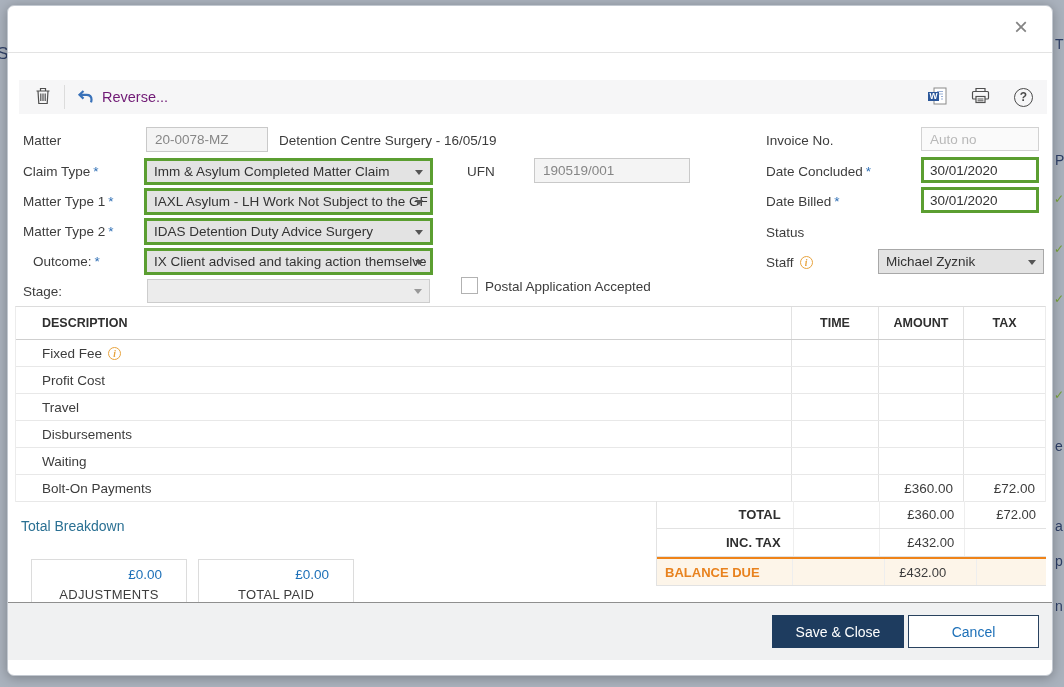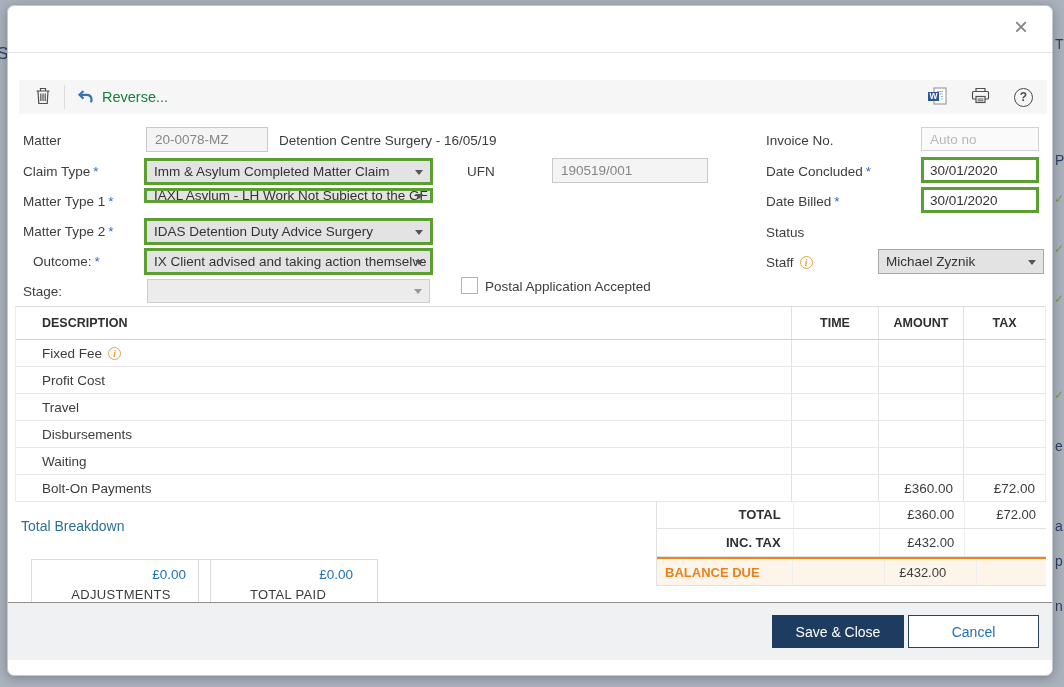--- a/index.html
+++ b/index.html
@@ -18,21 +18,21 @@
 
   .titlebar-divider { position:absolute; left:0; top:46px; width:100%; height:1px; background:#e3e3e3; }
   .close-btn { position:absolute; right:18px; top:8px; width:26px; height:26px; text-align:center;
                font-size:24px; line-height:25px; color:#848484; cursor:pointer; font-weight:300; }
 
   
   .toolbar { position:absolute; left:11px; top:74px; width:1028px; height:34px; background:#f6f6f7; display:flex; align-items:center; }
   .tb-trash { width:30px; margin-left:9px; display:flex; justify-content:center; cursor:pointer; }
   .tb-sep { width:1px; height:24px; background:#dcdcdc; margin:0 2px 0 6px; }
   .tb-reverse { display:flex; align-items:center; gap:8px; margin-left:10px; cursor:pointer; }
-  .tb-reverse span { color:#15803d; font-size:14.5px; }
+  .tb-reverse span { color:#701a75; font-size:14.5px; }
   .tb-right { margin-left:auto; display:flex; align-items:center; gap:24px; margin-right:14px; }
   .tb-icon { cursor:pointer; display:flex; align-items:center; }
   .help-circle { width:19px; height:19px; border:1.6px solid #4a4a4a; border-radius:50%; color:#4a4a4a;
                  font-size:12px; font-weight:bold; text-align:center; line-height:16px; }
 
   
   .flabel { position:absolute; color:#3d3d3d; font-size:13.5px; white-space:nowrap; }
   .req { color:#2f6fb5; margin-left:3px; }
   .tinput { position:absolute; background:#f4f4f4; border:1px solid #c9c9c9; color:#868686;
             font-size:13.5px; padding:0 8px; display:flex; align-items:center; }
@@ -68,21 +68,21 @@
   .t-label { width:136px; display:flex; align-items:center; justify-content:flex-end; padding-right:12px; font-weight:bold; color:#2f2f2f; }
   .t-time { width:87px; border-left:1px solid #eee; }
   .t-amount { width:85px; border-left:1px solid #eee; display:flex; align-items:center; justify-content:flex-end; padding-right:10px; }
   .t-tax { width:82px; border-left:1px solid #eee; display:flex; align-items:center; justify-content:flex-end; padding-right:10px; }
   .trow.due { background:#fdf5e9; border-top:2px solid #ef8318; height:29px;gap:20px; }
   .trow.due .t-label { color:#e8821e; }
 
   
   .bd-title { position:absolute; left:13px; top:512px; color:#2a7093; font-size:14px; cursor:pointer; }
   .bd-sub { position:absolute; left:30px; top:533px; color:#9a9a9a; font-style:italic; font-size:14px; }
-  .bd-box { position:absolute; top:553px; width:180px; height:50px; border:1px solid #dcdcdc; cursor:pointer; }
+  .bd-box { position:absolute; top:553px; width:156px; height:50px; border:1px solid #dcdcdc; cursor:pointer; }
   .bd-box .val { position:absolute; right:24px; top:7px; color:#1d70b8; font-size:13.5px; }
   .bd-box .lab { position:absolute; left:0; right:0; bottom:6px; text-align:center; color:#3c3c3c; font-size:13px; letter-spacing:.3px; }
   .content-divider { position:absolute; left:0; top:596px; width:100%; height:1px; background:#8f8f8f; }
 
   
   .footer { position:absolute; left:0; top:597px; width:100%; height:57px; background:#f0f1f2; }
   .btn { position:absolute; top:12px; height:33px; display:flex; align-items:center; justify-content:center;
          font-size:14px; cursor:pointer; }
   .btn.save { left:764px; width:132px; background:#1e3c5f; color:#fff; }
   .btn.cancel { left:900px; width:131px; background:#fff; border:1px solid #29425f; color:#1d70b8; }
@@ -156,21 +156,21 @@
   <div class="tinput" style="left:138px; top:121px; width:122px; height:25px;">20-0078-MZ</div>
   <div class="flabel" style="left:271px; top:127px; color:#3c3c3c;">Detention Centre Surgery - 16/05/19</div>
 
   <div class="flabel" style="left:15px; top:158px;"><span>Claim Type</span><span class="req">*</span></div>
   <div class="dd green" style="left:136px; top:152px; width:289px; height:27px;">
       <span>Imm &amp; Asylum Completed Matter Claim</span>
       <span class="dd-arrow"></span>
     </div>
 
   <div class="flabel" style="left:15px; top:188px;"><span>Matter Type 1</span><span class="req">*</span></div>
-  <div class="dd green" style="left:136px; top:182px; width:289px; height:15px;">
+  <div class="dd green" style="left:136px; top:182px; width:289px; height:27px;">
       <span>IAXL Asylum - LH Work Not Subject to the GF</span>
       <span class="dd-arrow"></span>
     </div>
 
   <div class="flabel" style="left:15px; top:218px;"><span>Matter Type 2</span><span class="req">*</span></div>
   <div class="dd green" style="left:136px; top:212px; width:289px; height:27px;">
       <span>IDAS Detention Duty Advice Surgery</span>
       <span class="dd-arrow"></span>
     </div>
 
@@ -180,21 +180,21 @@
       <span class="dd-arrow"></span>
     </div>
 
   <div class="flabel" style="left:15px; top:278px;">Stage:</div>
   <div class="dd disabled" style="left:139px; top:273px; width:283px; height:24px;">
       <span></span>
       <span class="dd-arrow"></span>
     </div>
 
   <div class="flabel" style="left:459px; top:158px;">UFN</div>
-  <div class="tinput" style="left:544px; top:152px; width:156px; height:25px;">190519/001</div>
+  <div class="tinput" style="left:526px; top:152px; width:156px; height:25px;">190519/001</div>
 
   <div class="checkbox"></div>
   <div class="flabel" style="left:477px; top:273px; color:#3c3c3c;">Postal Application Accepted</div>
 
   <div class="flabel" style="left:758px; top:127px;">Invoice No.</div>
   <div class="placeholder-field" style="left:913px; top:121px; width:118px; height:24px;">Auto no</div>
 
   <div class="flabel" style="left:758px; top:158px;"><span>Date Concluded</span><span class="req">*</span></div>
   <div class="date-field" style="left:913px; top:151px; width:118px; height:26px;">30/01/2020</div>
 

